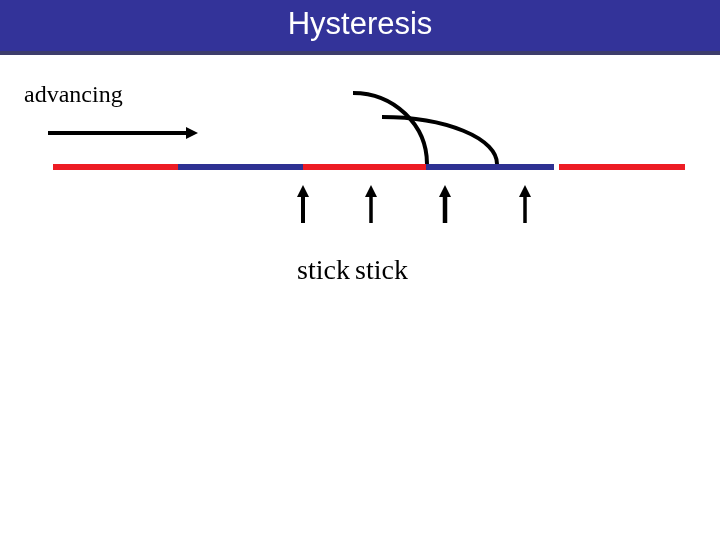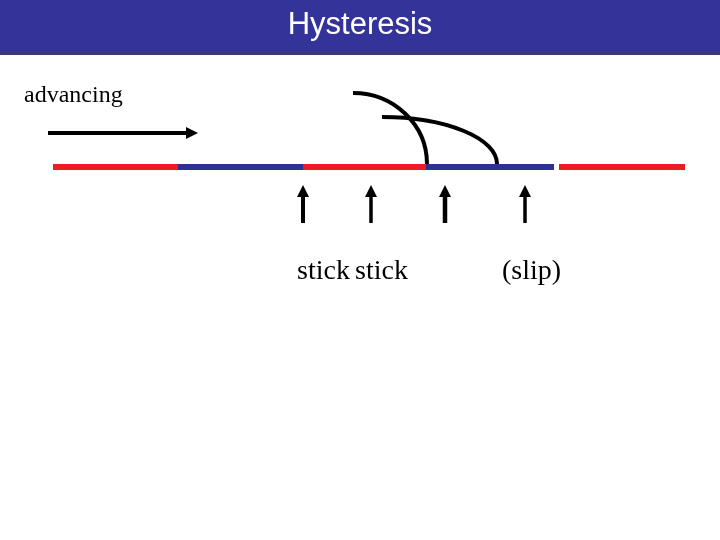--- a/index.html
+++ b/index.html
@@ -90,15 +90,14 @@
     <g>
       <line x1="303" y1="223" x2="303" y2="191" stroke="#000000" stroke-width="4" marker-end="url(#arrowhead)"></line>
       <line x1="371" y1="223" x2="371" y2="191" stroke="#000000" stroke-width="3.5" marker-end="url(#arrowhead)"></line>
       <line x1="445" y1="223" x2="445" y2="191" stroke="#000000" stroke-width="4.5" marker-end="url(#arrowhead)"></line>
       <line x1="525" y1="223" x2="525" y2="191" stroke="#000000" stroke-width="3.5" marker-end="url(#arrowhead)"></line>
     </g>
   </svg>
 
   <span class="event-label l0">stick</span>
   <span class="event-label l1">stick</span>
-  <span class="event-label l3">(slip)</span>
 
 </div>
 
 </body></html>

